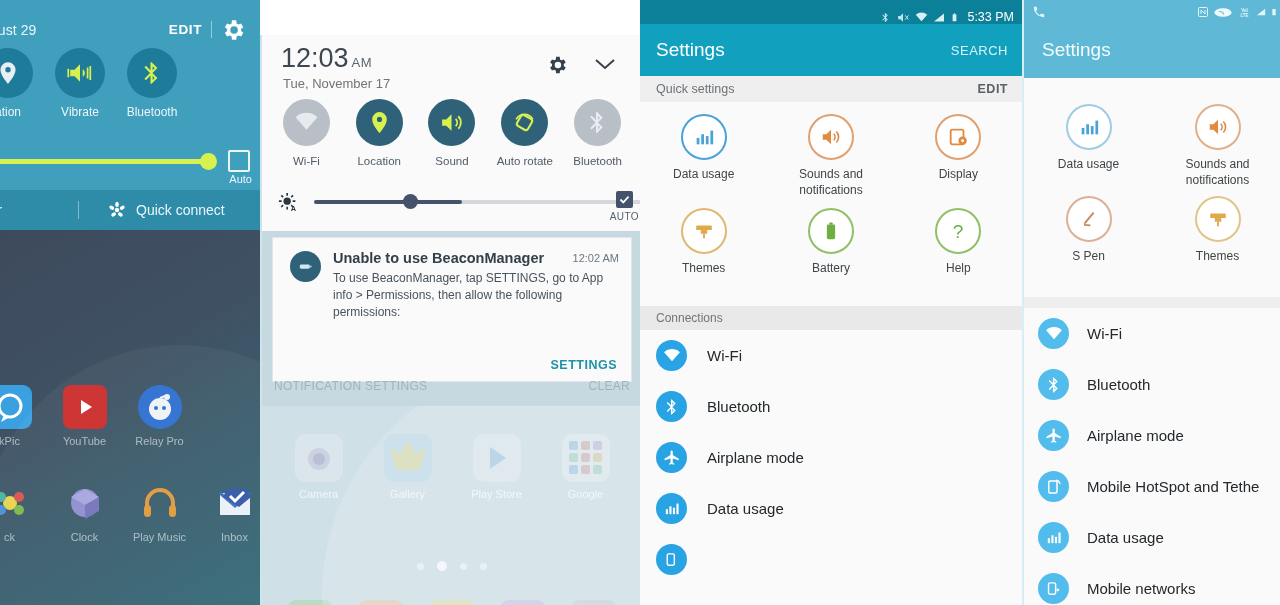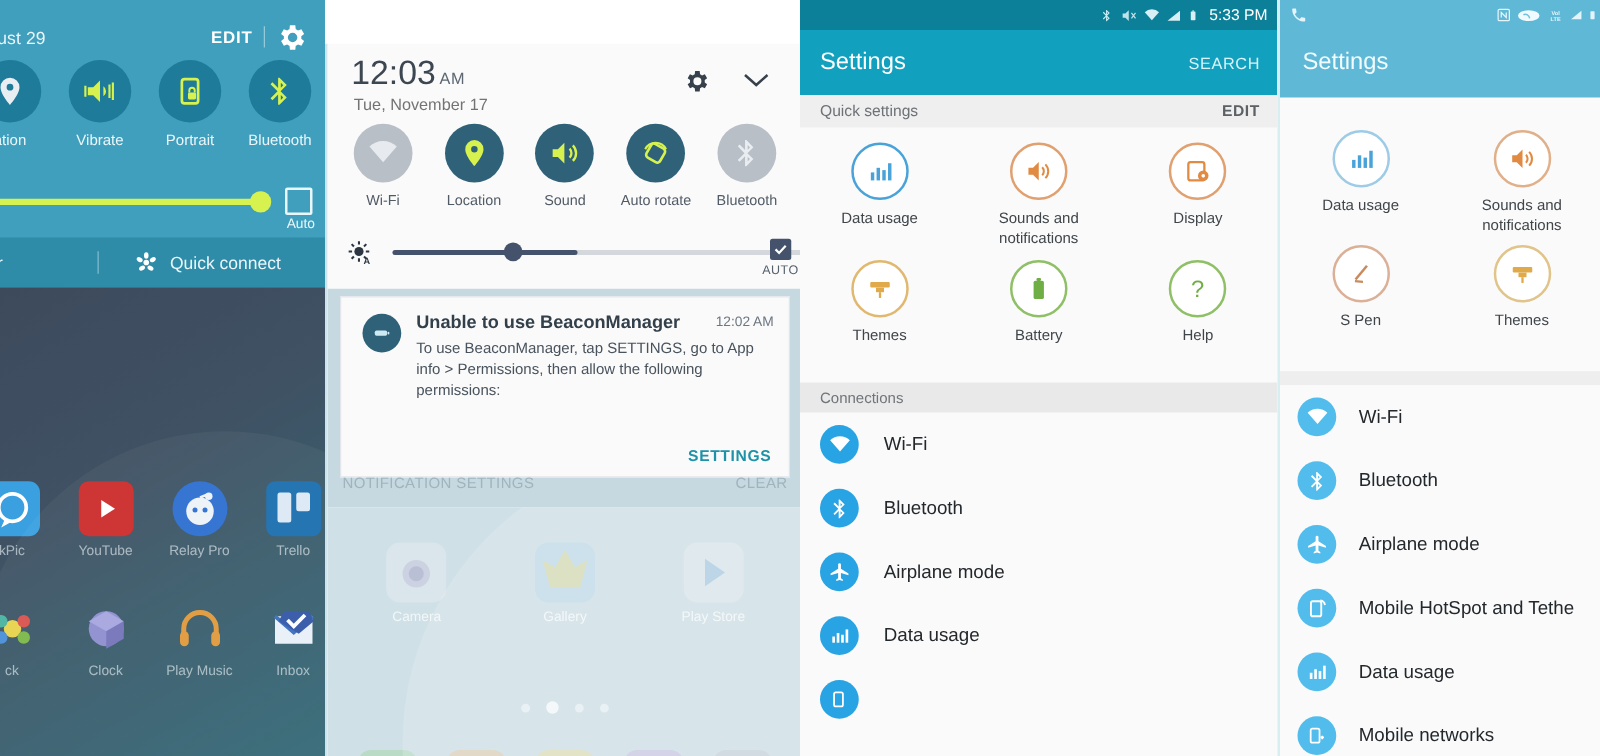--- a/index.html
+++ b/index.html
@@ -150,21 +150,21 @@
   .p2-dockitem { flex: 1; text-align: center; }
   .p2-dockicon { width: 48px; height: 48px; margin: 0 auto; border-radius: 11px; opacity: .45; display:flex; align-items:center; justify-content:center; }
 
   
   .panel3 {
     position: relative; width: 382px; height: 605px;
     background: #fafafa; overflow: hidden; flex: 0 0 382px;
   }
   .p3-status {
     position: absolute; left: 0; top: 0; width: 382px; height: 24px;
-    background: #0c8099; display: flex; align-items: center; justify-content: flex-end;
+    background: #0c8099; display: flex; align-items: flex-end; justify-content: flex-end;
     padding-right: 8px; gap: 5px;
   }
   .p3-clock { font-size: 12.5px; color: #ffffff; margin-left: 3px; }
   .p3-header {
     position: absolute; left: 0; top: 24px; width: 382px; height: 52px;
     background: #11a0bd; display: flex; align-items: center;
   }
   .p3-title { position: absolute; left: 16px; font-size: 19px; color: #ffffff; }
   .p3-search { position: absolute; right: 14px; font-size: 13px; color: #d9f3f8; letter-spacing: .5px; }
   .p3-qsbar {
@@ -263,30 +263,20 @@
         <div class="p1-lbl">ation</div>
       </div>
       <div class="p1-tile">
         <div class="p1-circ">
           <svg viewBox="0 0 24 24" width="26" height="26">
               <path fill="#d7f24e" d="M3 9v6h4l5 5V4L7 9H3zm13.5 3a4.5 4.5 0 00-2-3.7v7.4a4.5 4.5 0 002-3.7z"></path>
               <path stroke="#d7f24e" stroke-width="1.6" d="M19 7v10M21.5 5.5v13M1.2 8v8"></path>
             </svg>
         </div>
         <div class="p1-lbl">Vibrate</div>
-      </div>
-      <div class="p1-tile">
-        <div class="p1-circ">
-          <svg viewBox="0 0 24 24" width="26" height="26">
-              <rect x="6" y="3" width="12" height="18" rx="2" fill="none" stroke="#d7f24e" stroke-width="2"></rect>
-              <rect x="10.5" y="13" width="6" height="5" rx="1" fill="#d7f24e"></rect>
-              <path d="M11.5 13v-1.6a2 2 0 014 0V13" fill="none" stroke="#d7f24e" stroke-width="1.4"></path>
-            </svg>
-        </div>
-        <div class="p1-lbl">Portrait</div>
       </div>
       <div class="p1-tile">
         <div class="p1-circ">
           <svg viewBox="0 0 24 24" width="26" height="26">
               <path fill="#d7f24e" d="M17 7.4L11.6 2h-1v7.6L6.4 5.4 5 6.8 10.2 12 5 17.2l1.4 1.4 4.2-4.2V22h1L17 16.6 12.4 12 17 7.4zm-4.4-1.6l1.8 1.8-1.8 1.8V5.8zm1.8 10.8l-1.8 1.8v-3.6l1.8 1.8z"></path>
             </svg>
         </div>
         <div class="p1-lbl">Bluetooth</div>
       </div>
     </div>
@@ -341,29 +331,20 @@
               <svg viewBox="0 0 44 44" width="44" height="44">
                   <circle cx="22" cy="24" r="11" fill="#eef3f7"></circle>
                   <circle cx="18" cy="23" r="2" fill="#2f6fd0"></circle>
                   <circle cx="26" cy="23" r="2" fill="#2f6fd0"></circle>
                   <circle cx="29" cy="12" r="3" fill="#eef3f7"></circle>
                   <path d="M22 13l5-2" stroke="#eef3f7" stroke-width="2"></path>
                 </svg>
             </div>
             <div class="p1-appname">Relay Pro</div>
           </div>
-          <div class="p1-app">
-            <div class="p1-appicon" style="background:#1c6fb0;border-radius:7px">
-              <svg viewBox="0 0 44 44" width="44" height="44">
-                  <rect x="9" y="9" width="11" height="24" rx="2" fill="#dce9f5"></rect>
-                  <rect x="24" y="9" width="11" height="15" rx="2" fill="#dce9f5"></rect>
-                </svg>
-            </div>
-            <div class="p1-appname">Trello</div>
-          </div>
         </div>
         <div class="p1-row p1-row2">
           <div class="p1-app">
             <div class="p1-appicon" style="background:transparent">
               <svg viewBox="0 0 44 44" width="44" height="44">
                   <circle cx="22" cy="22" r="7" fill="#e8d44d"></circle>
                   <circle cx="13" cy="16" r="5" fill="#4bb3a0"></circle>
                   <circle cx="31" cy="16" r="5" fill="#d9534f"></circle>
                   <circle cx="13" cy="29" r="5" fill="#4a90d9"></circle>
                   <circle cx="31" cy="29" r="5" fill="#7db84a"></circle>
@@ -527,20 +508,38 @@
           </div>
           <div class="p2-appname">Gallery</div>
         </div>
         <div class="p2-app">
           <div class="p2-appicon" style="background:#f0f2f4">
             <svg viewBox="0 0 48 48" width="48" height="48">
                 <path d="M17 13l16 11-16 11z" fill="#6fa8d8"></path>
               </svg>
           </div>
           <div class="p2-appname">Play Store</div>
+        </div>
+        <div class="p2-app">
+          <div class="p2-appicon" style="background:#f4f6f8">
+            <svg viewBox="0 0 48 48" width="48" height="48">
+                <g>
+                  <rect x="7" y="7" width="9" height="9" rx="2" fill="#6fa8d8"></rect>
+                  <rect x="19" y="7" width="9" height="9" rx="2" fill="#d87f7f"></rect>
+                  <rect x="31" y="7" width="9" height="9" rx="2" fill="#b08fd0"></rect>
+                  <rect x="7" y="19" width="9" height="9" rx="2" fill="#7fc4a0"></rect>
+                  <rect x="19" y="19" width="9" height="9" rx="2" fill="#d87f7f"></rect>
+                  <rect x="31" y="19" width="9" height="9" rx="2" fill="#e0b05a"></rect>
+                  <rect x="7" y="31" width="9" height="9" rx="2" fill="#6fa8d8"></rect>
+                  <rect x="19" y="31" width="9" height="9" rx="2" fill="#d87f7f"></rect>
+                  <rect x="31" y="31" width="9" height="9" rx="2" fill="#7fc4a0"></rect>
+                </g>
+              </svg>
+          </div>
+          <div class="p2-appname">Google</div>
         </div>
       </div>
       <div class="p2-dots">
         <div class="p2-dot"></div>
         <div class="p2-dot home"></div>
         <div class="p2-dot"></div>
         <div class="p2-dot"></div>
       </div>
       <div class="p2-dock">
         <div class="p2-dockitem">

